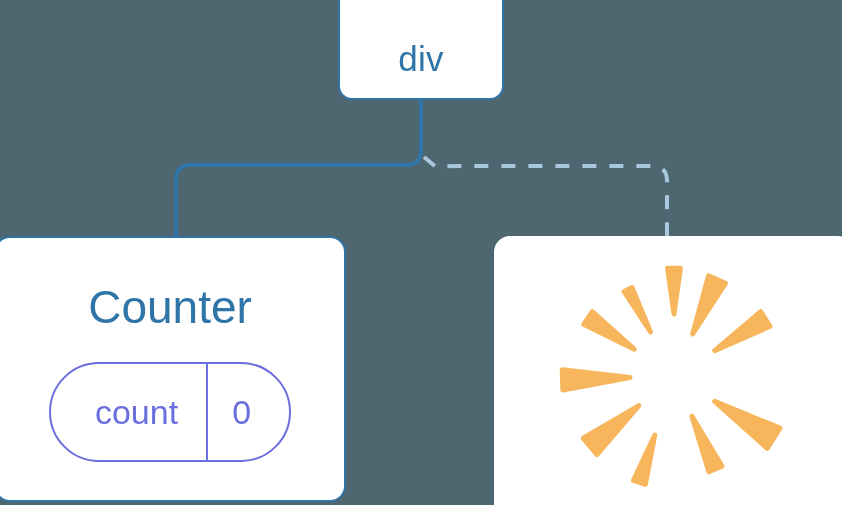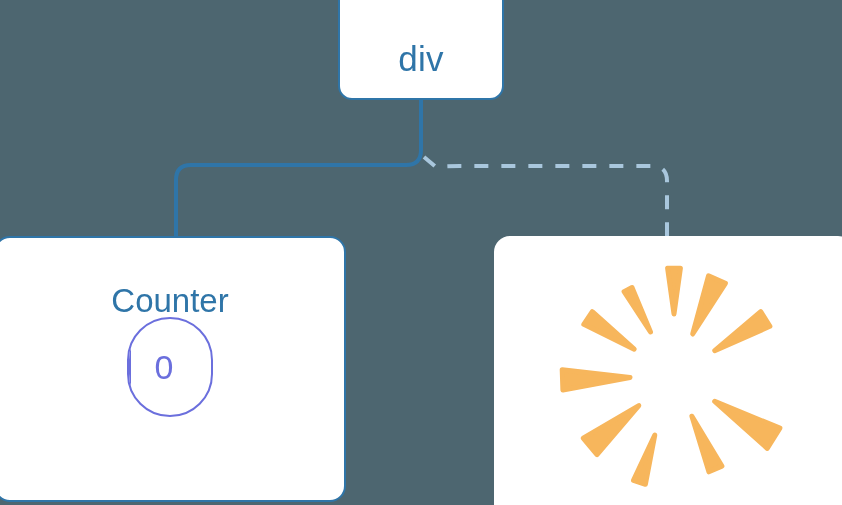--- a/index.html
+++ b/index.html
@@ -68,23 +68,24 @@
     width: 352px;
     height: 266px;
     border-radius: 16px;
     display: flex;
     flex-direction: column;
     align-items: center;
     padding-top: 46px;
   }
   #counter-title {
     color: #2f75a8;
-    font-size: 33px;
+    font-size: 46px;
     font-weight: 400;
     line-height: 1;
+    margin-bottom: 32px;
   }
 
   
   .pill {
     display: flex;
     align-items: stretch;
     border: 2px solid #6b6fdd;
     border-radius: 999px;
     height: 96px;
     overflow: hidden;
@@ -133,20 +134,21 @@
   </svg>
 
   <div class="card bordered" id="card-div" style="border-color: rgb(47, 117, 168);">
     <span class="node-label" style="color: rgb(47, 117, 168);">div</span>
   </div>
 
   <div class="card bordered" id="card-counter" style="border-color: rgb(47, 117, 168);">
     <div id="counter-title" style="color: rgb(47, 117, 168);">Counter</div>
 
     <div class="pill">
+      <div class="pill-key">count</div>
       <div class="pill-val">0</div>
     </div>
   </div>
 
   <div class="card" id="card-sparkle">
     <svg id="sparkle-svg" width="360" height="286" viewBox="0 0 360 286">
         <path d="M 198.7 98.0 L 214.5 39.8 L 231.4 47.3 Z" fill="#f7b65c" stroke="#f7b65c" stroke-width="5" stroke-linejoin="round"></path>
         <path d="M 180.0 78.0 L 173.6 32.2 L 186.4 32.2 Z" fill="#f7b65c" stroke="#f7b65c" stroke-width="5" stroke-linejoin="round"></path>
         <path d="M 156.5 95.9 L 130.1 55.6 L 138.0 51.5 Z" fill="#f7b65c" stroke="#f7b65c" stroke-width="5" stroke-linejoin="round"></path>
         <path d="M 140.2 113.2 L 89.8 88.3 L 98.3 75.7 Z" fill="#f7b65c" stroke="#f7b65c" stroke-width="5" stroke-linejoin="round"></path>

